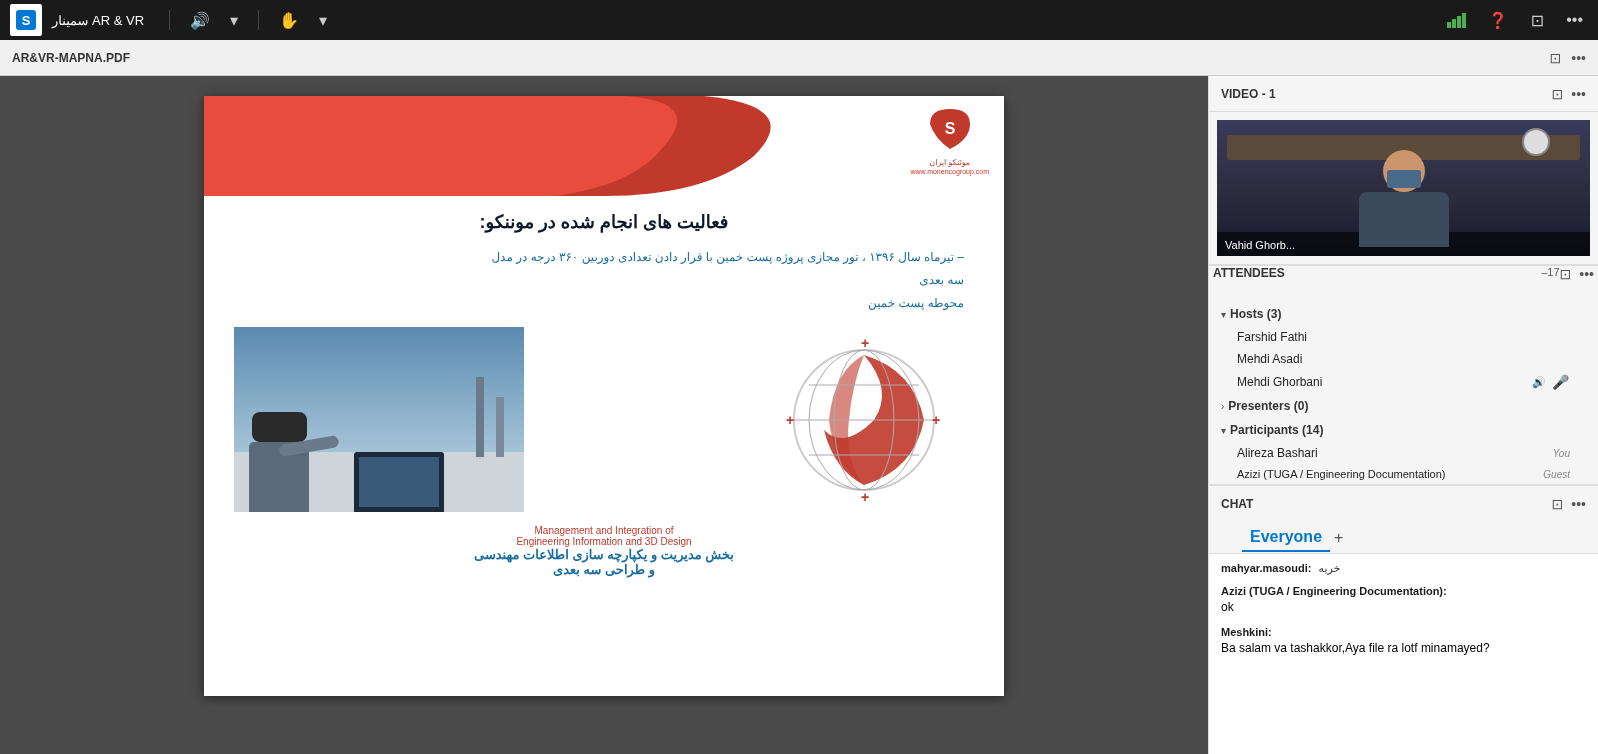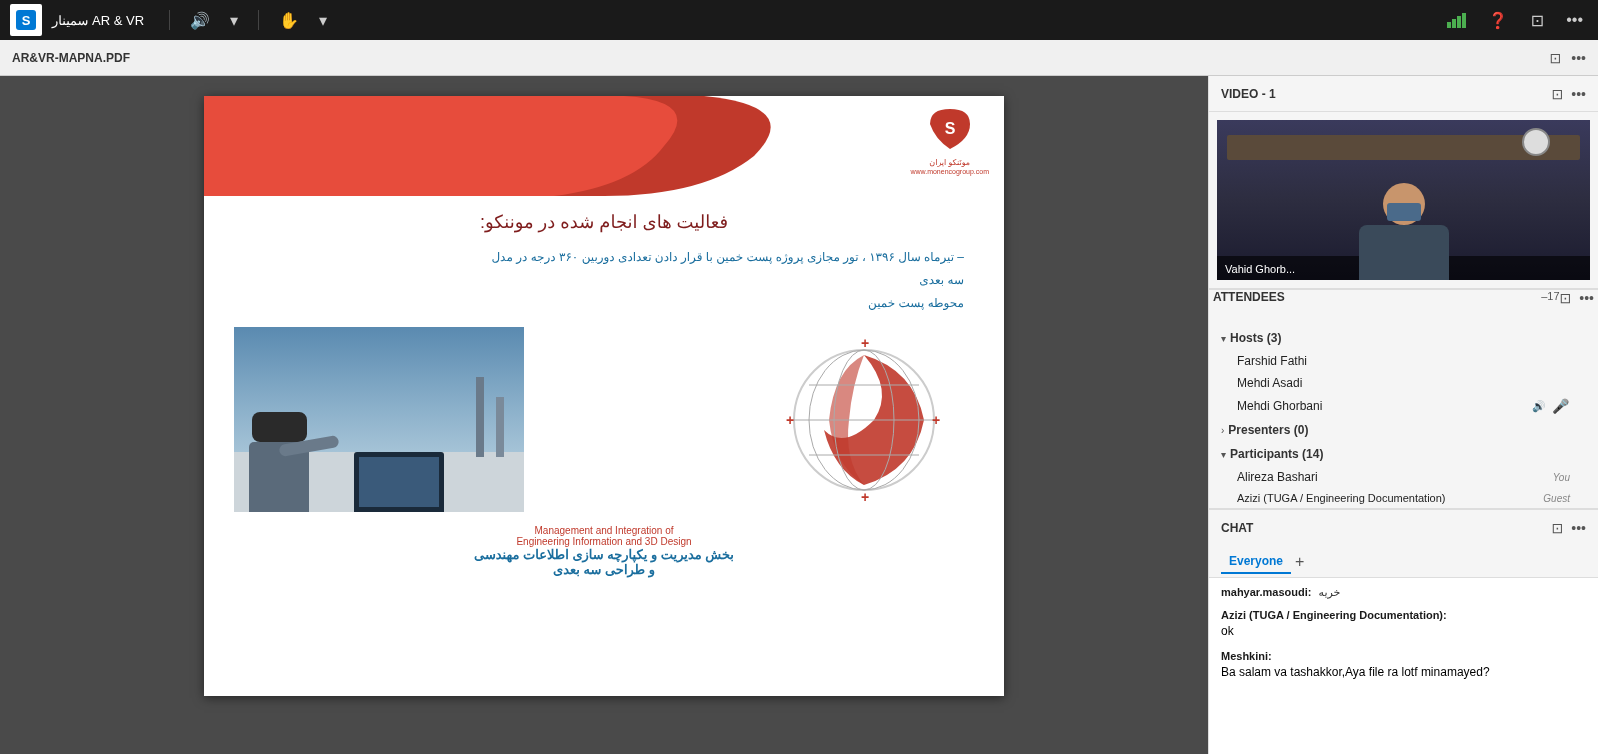--- a/index.html
+++ b/index.html
@@ -70,42 +70,42 @@
     .attendee-item .badge { font-size: 10px; color: #888; font-style: italic; }
 
     
     #chat-section { flex: 1; display: flex; flex-direction: column; border-top: 1px solid #ddd; min-height: 0; }
     #chat-header { height: 36px; display: flex; align-items: center; padding: 0 12px; background: #f5f5f5; flex-shrink: 0; }
     #chat-header .section-title { font-size: 12px; font-weight: 600; color: #333; flex: 1; }
     #chat-header .header-icons { display: flex; gap: 8px; align-items: center; }
     #chat-header .header-icons span { font-size: 14px; color: #555; cursor: pointer; }
 
     #chat-tabs { display: flex; align-items: center; padding: 0 12px; height: 32px; background: #f5f5f5; border-bottom: 1px solid #ddd; flex-shrink: 0; }
-    #chat-tabs .chat-tab { font-size: 12px; color: #333; padding: 4px 8px; cursor: pointer; border-bottom: 2px solid transparent; }
+    #chat-tabs .chat-tab { font-size: 16px; color: #333; padding: 4px 8px; cursor: pointer; border-bottom: 2px solid transparent; margin-left: 21px; }
     #chat-tabs .chat-tab.active { border-bottom: 2px solid #0078d4; color: #0078d4; font-weight: 600; }
     #chat-tabs .plus-btn { font-size: 16px; color: #555; cursor: pointer; margin-left: 4px; }
 
     #chat-messages { flex: 1; overflow-y: auto; padding: 8px 12px; background: #fff; }
     .chat-msg { margin-bottom: 10px; }
     .chat-msg .sender { font-size: 11px; font-weight: 600; color: #1a1a1a; margin-bottom: 2px; }
     .chat-msg .sender .arabic-text { font-size: 11px; color: #333; font-weight: normal; margin-left: 4px; }
     .chat-msg .msg-text { font-size: 12px; color: #000000; line-height: 1.4; }
 
     
     ::-webkit-scrollbar { width: 6px; }
     ::-webkit-scrollbar-track { background: #f0f0f0; }
     ::-webkit-scrollbar-thumb { background: #bbb; border-radius: 3px; }
 
     
     .section-divider { height: 1px; background: #ddd; }
 
     
     .fake-video {
-      width: 100%; height: 160px; background: #2d3748; position: relative; overflow: hidden;
-      display: flex; align-items: flex-end; justify-content: center;
+      width: 100%; height: 136px; background: #2d3748; position: relative; overflow: hidden;
+      display: flex; align-items: flex-start; justify-content: center;
     }
     .fake-video .room-bg {
       position: absolute; inset: 0;
       background: linear-gradient(180deg, #3a3a5c 0%, #2d2d40 50%, #1a1a2e 100%);
     }
     .fake-video .person-silhouette {
       position: relative; z-index: 2; width: 120px; display: flex; flex-direction: column; align-items: center;
     }
     .video-label-bar {
       position: absolute; bottom: 0; left: 0; right: 0; background: rgba(0,0,0,0.6); padding: 3px 8px;
@@ -176,21 +176,21 @@
             <svg width="50" height="50" viewBox="0 0 50 50">
               <path d="M25,5 Q45,5 45,20 Q45,35 25,45 Q10,35 5,20 Q5,5 25,5Z" fill="#c0392b"></path>
               <text x="25" y="30" text-anchor="middle" fill="white" font-size="16" font-weight="bold">S</text>
             </svg>
             <div style="font-size:8px;color:#c0392b;line-height:1.2;">مونَنکو ایران</div>
             <div style="font-size:7px;color:#c0392b;">www.monencogroup.com</div>
           </div>
         </div>
 
         <div style="text-align:center;padding:15px 20px 8px;direction:rtl;">
-          <span style="font-size:18px;color:#7f1d1d;font-weight:normal;">فعالیت های انجام شده در موننکو:</span>
+          <span style="font-size:18px;color:#0f172a;font-weight:bold;">فعالیت های انجام شده در موننکو:</span>
         </div>
 
         <div style="padding:5px 40px;direction:rtl;margin-left:12px;">
           <p style="font-size:12px;color:#1a6e9e;line-height:1.9;">– تیرماه سال ۱۳۹۶ ، تور مجازی پروژه پست خمین با قرار دادن تعدادی دوربین ۳۶۰ درجه در مدل</p>
           <p style="font-size:12px;color:#1a6e9e;line-height:1.9;">سه بعدی</p>
           <p style="font-size:12px;color:#1a6e9e;line-height:1.9;">محوطه پست خمین</p>
         </div>
 
         <div style="display:flex;justify-content:space-between;padding:8px 30px;align-items:center;gap:20px;">
 

